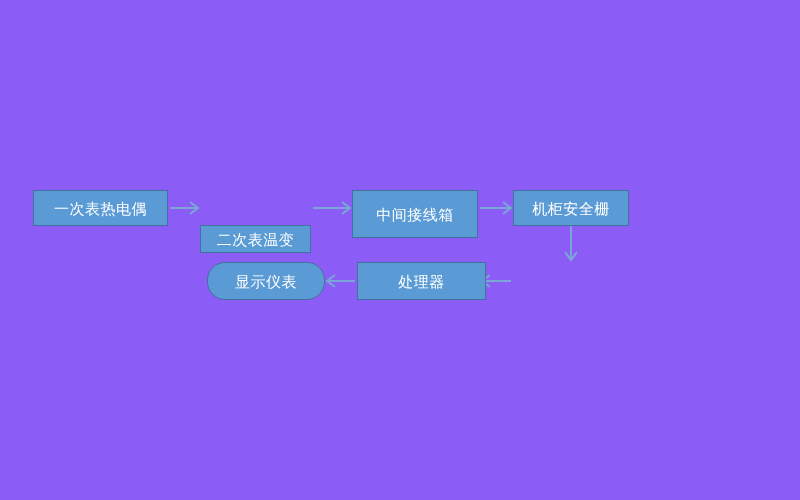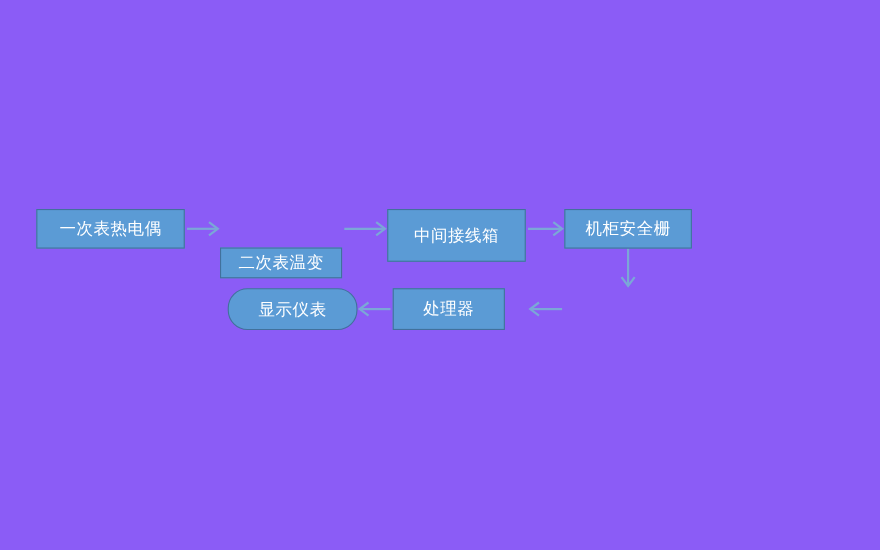--- a/index.html
+++ b/index.html
@@ -107,21 +107,21 @@
 
   <div class="node" style="left:352px; top:190px; width:126px; height:48px;">
     <span class="node-label">中间接线箱</span>
   </div>
 
   <div class="node" style="left:513px; top:190px; width:116px; height:36px;">
     <span class="node-label">机柜安全栅</span>
   </div>
 
 
-  <div class="node" style="left:357px; top:262px; width:102px; height:38px;font-family:Liberation Mono, monospace;">
+  <div class="node" style="left:357px; top:262px; width:129px; height:38px;">
     <span class="node-label">处理器</span>
   </div>
 
   <div class="node" style="left:207px; top:262px; width:118px; height:38px;border-radius:18px;">
     <span class="node-label">显示仪表</span>
   </div>
 
 </div>
 
 </body></html>

